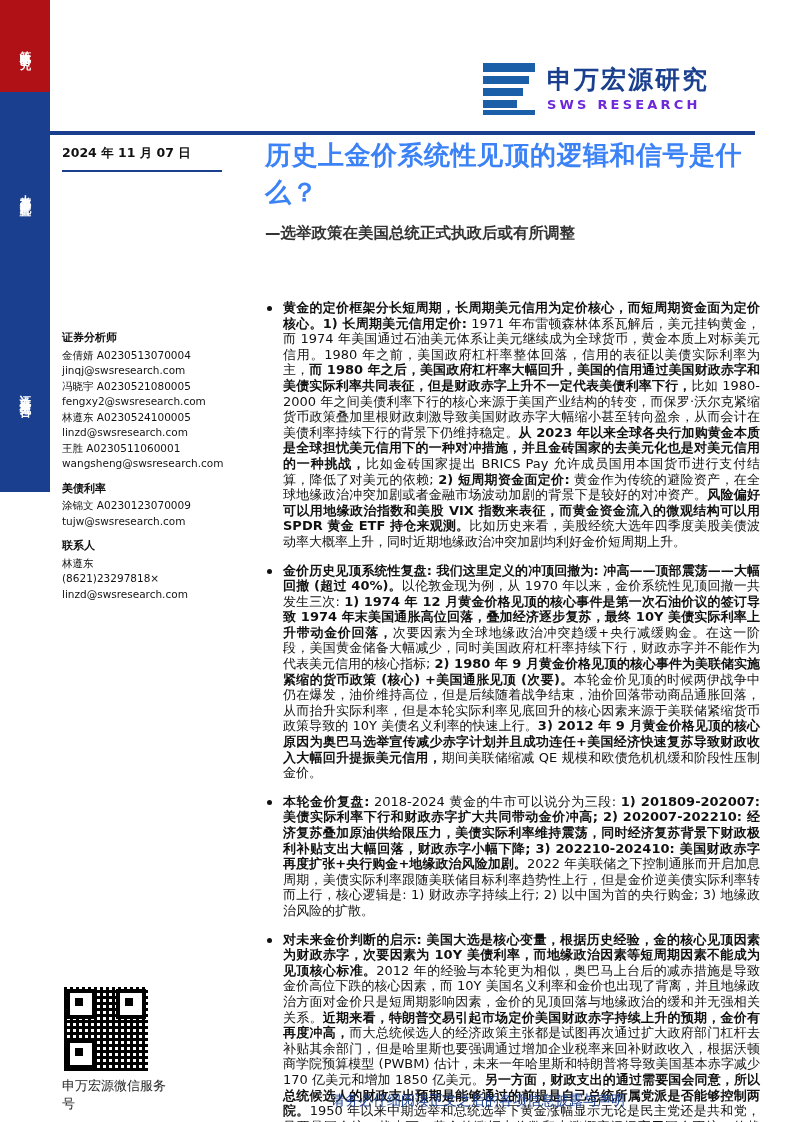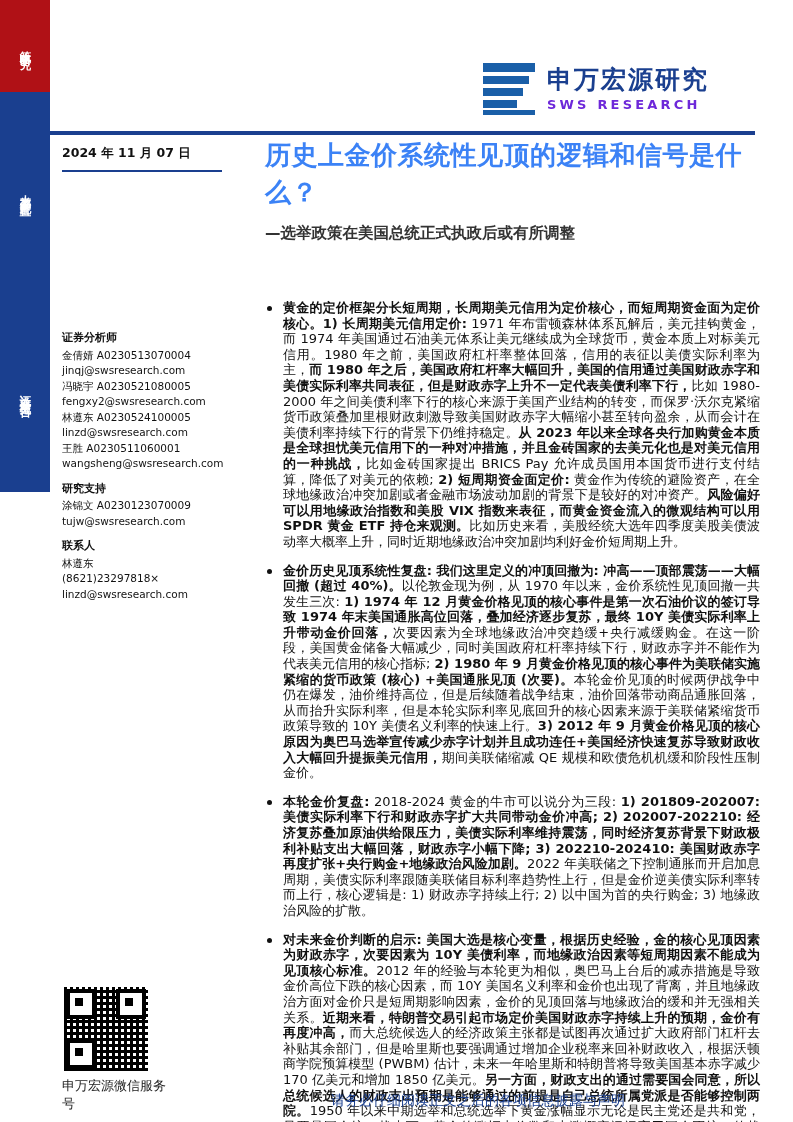--- a/index.html
+++ b/index.html
@@ -184,21 +184,21 @@
     <div class="meta-h first">证券分析师</div>
     <div class="meta-line">金倩婧 A0230513070004</div>
     <div class="meta-line">jinqj@swsresearch.com</div>
     <div class="meta-line">冯晓宇 A0230521080005</div>
     <div class="meta-line">fengxy2@swsresearch.com</div>
     <div class="meta-line">林遵东 A0230524100005</div>
     <div class="meta-line">linzd@swsresearch.com</div>
     <div class="meta-line">王胜 A0230511060001</div>
     <div class="meta-line">wangsheng@swsresearch.com</div>
 
-    <div class="meta-h">研究支持</div>
+    <div class="meta-h">美债利率</div>
     <div class="meta-line">涂锦文 A0230123070009</div>
     <div class="meta-line">tujw@swsresearch.com</div>
 
     <div class="meta-h">联系人</div>
     <div class="meta-line">林遵东</div>
     <div class="meta-line">(8621)23297818×</div>
     <div class="meta-line">linzd@swsresearch.com</div>
   </div>
 
   <div class="qr-wrap">

